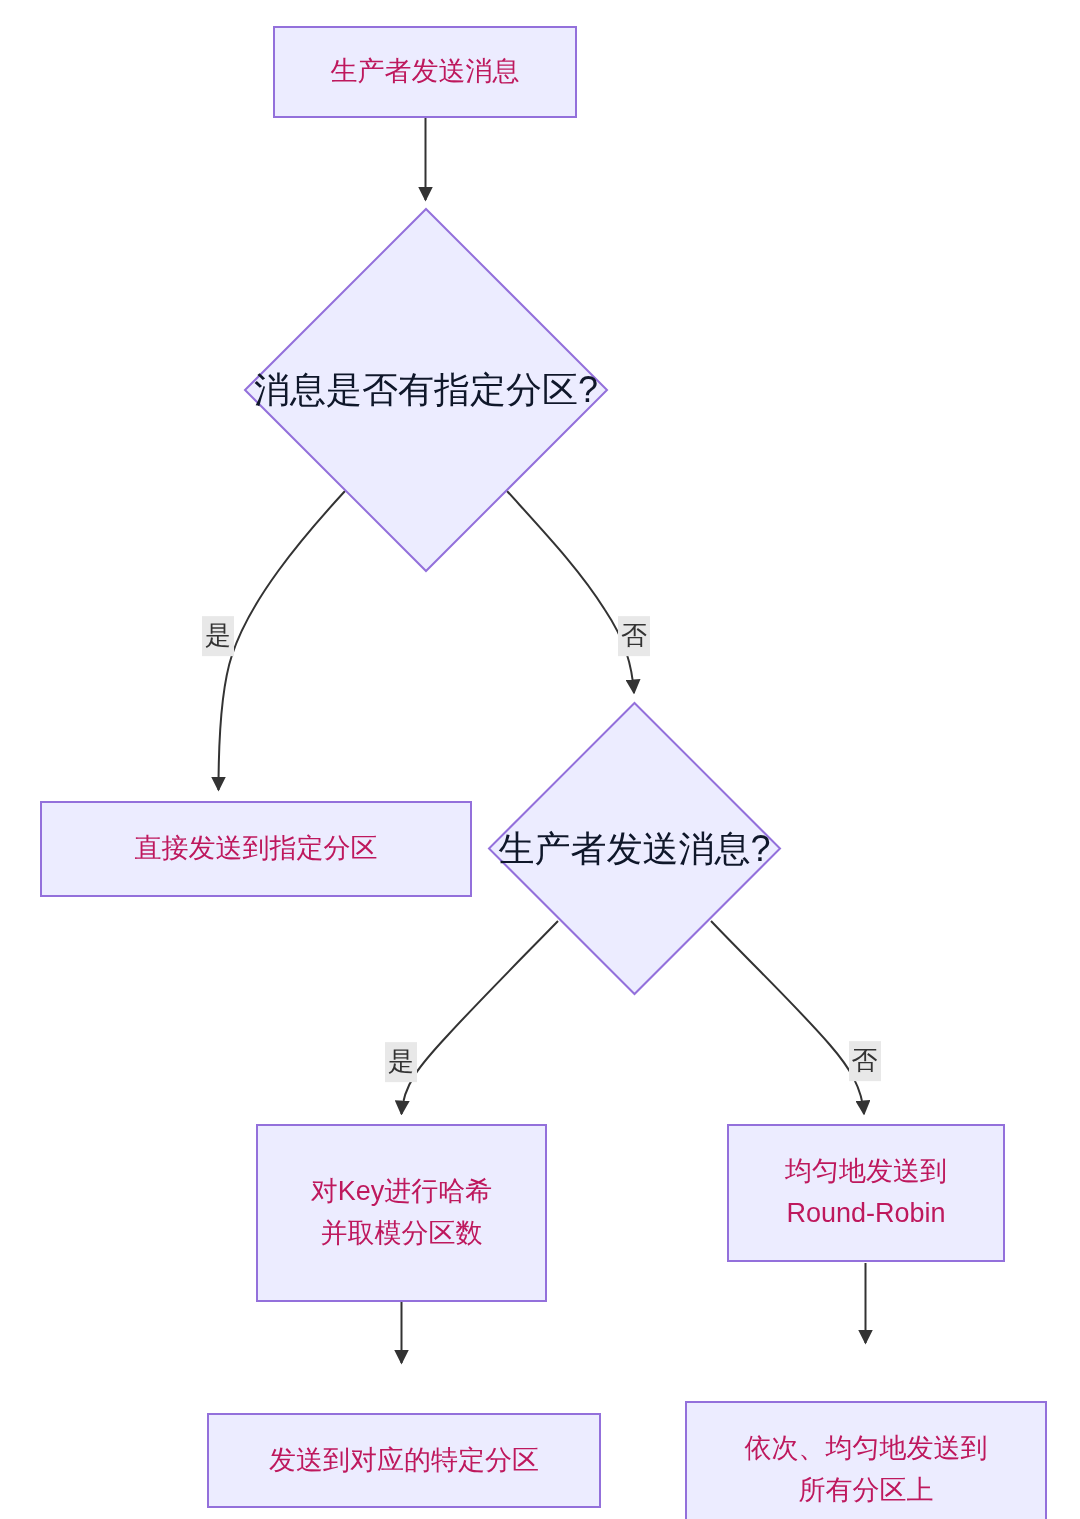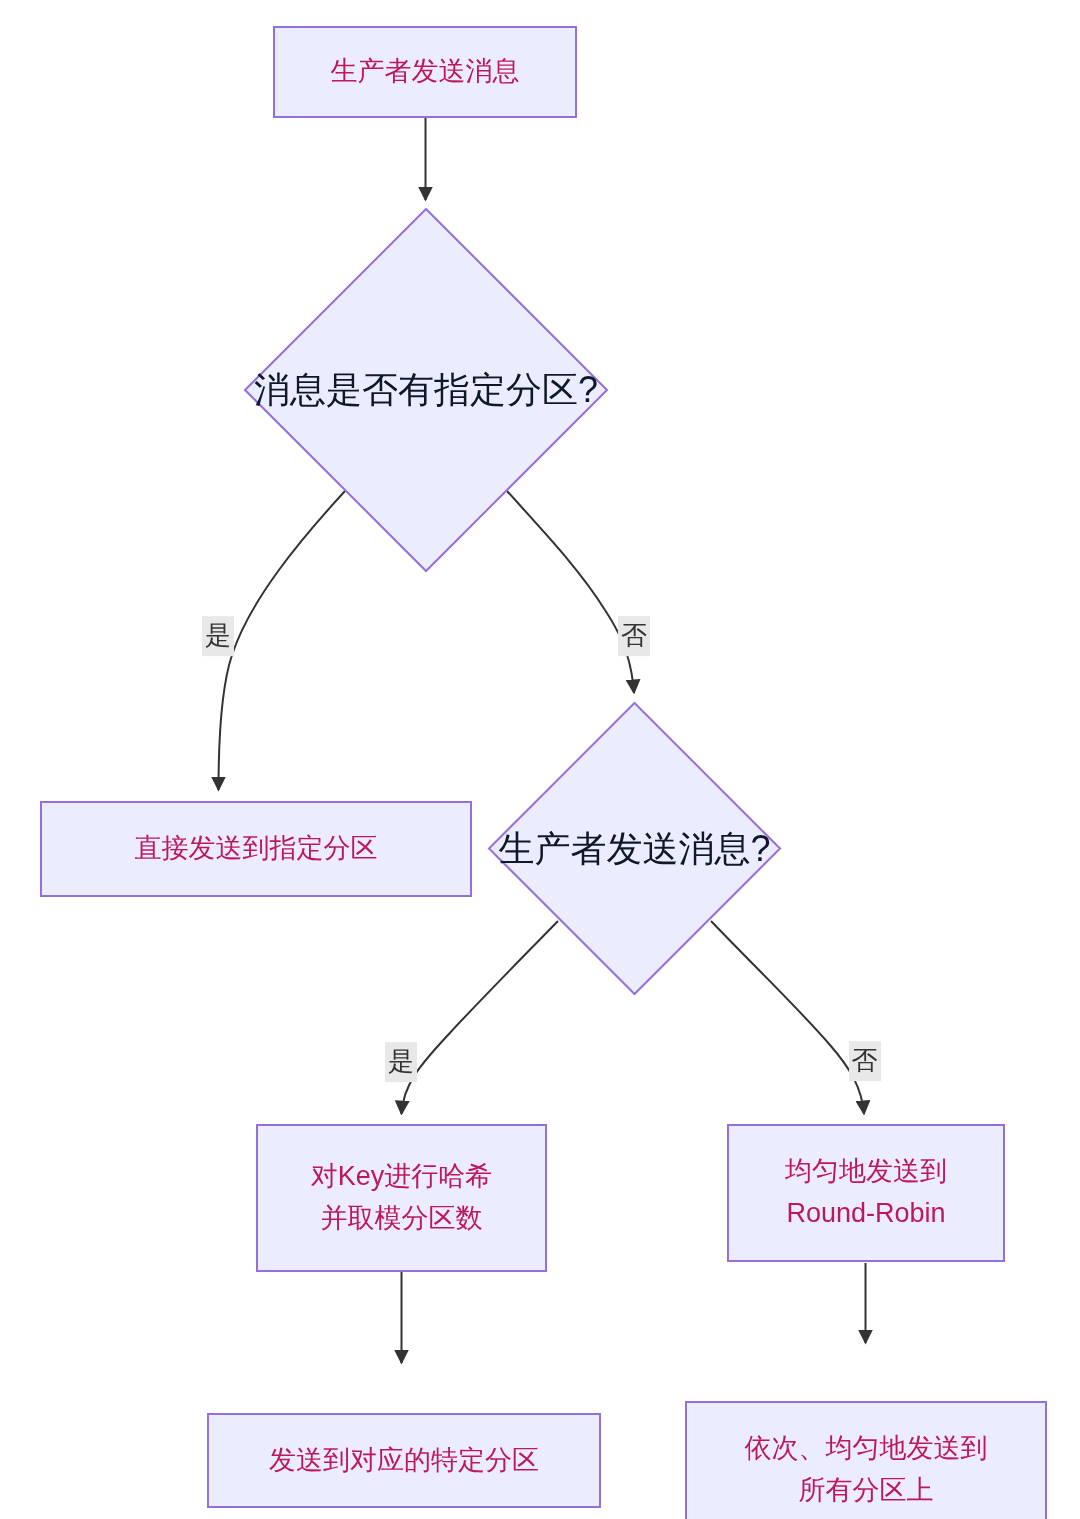--- a/index.html
+++ b/index.html
@@ -82,21 +82,21 @@
 
     <polygon points="426,209 607,390 426,571 245,390" fill="#ECECFF" stroke="#9370DB" stroke-width="2"></polygon>
 
     <polygon points="634.5,703 780,848.5 634.5,994 489,848.5" fill="#ECECFF" stroke="#9370DB" stroke-width="2"></polygon>
   </svg>
 
   <div class="node" style="left:273px; top:26px; width:304px; height:92px;">生产者发送消息</div>
 
   <div class="node" style="left:40px; top:801px; width:432px; height:96px;">直接发送到指定分区</div>
 
-  <div class="node" style="left:256px; top:1124px; width:291px; height:148px;">对Key进行哈希
+  <div class="node" style="left:256px; top:1124px; width:291px; height:178px;">对Key进行哈希
 并取模分区数</div>
 
   <div class="node" style="left:727px; top:1124px; width:278px; height:138px;">均匀地发送到
 Round-Robin</div>
 
   <div class="node" style="left:207px; top:1373px; width:394px; height:95px;margin-top:40px;">发送到对应的特定分区</div>
 
   <div class="node" style="left:685px; top:1353px; width:362px; height:137px;margin-top:48px;">依次、均匀地发送到
 所有分区上</div>
 

